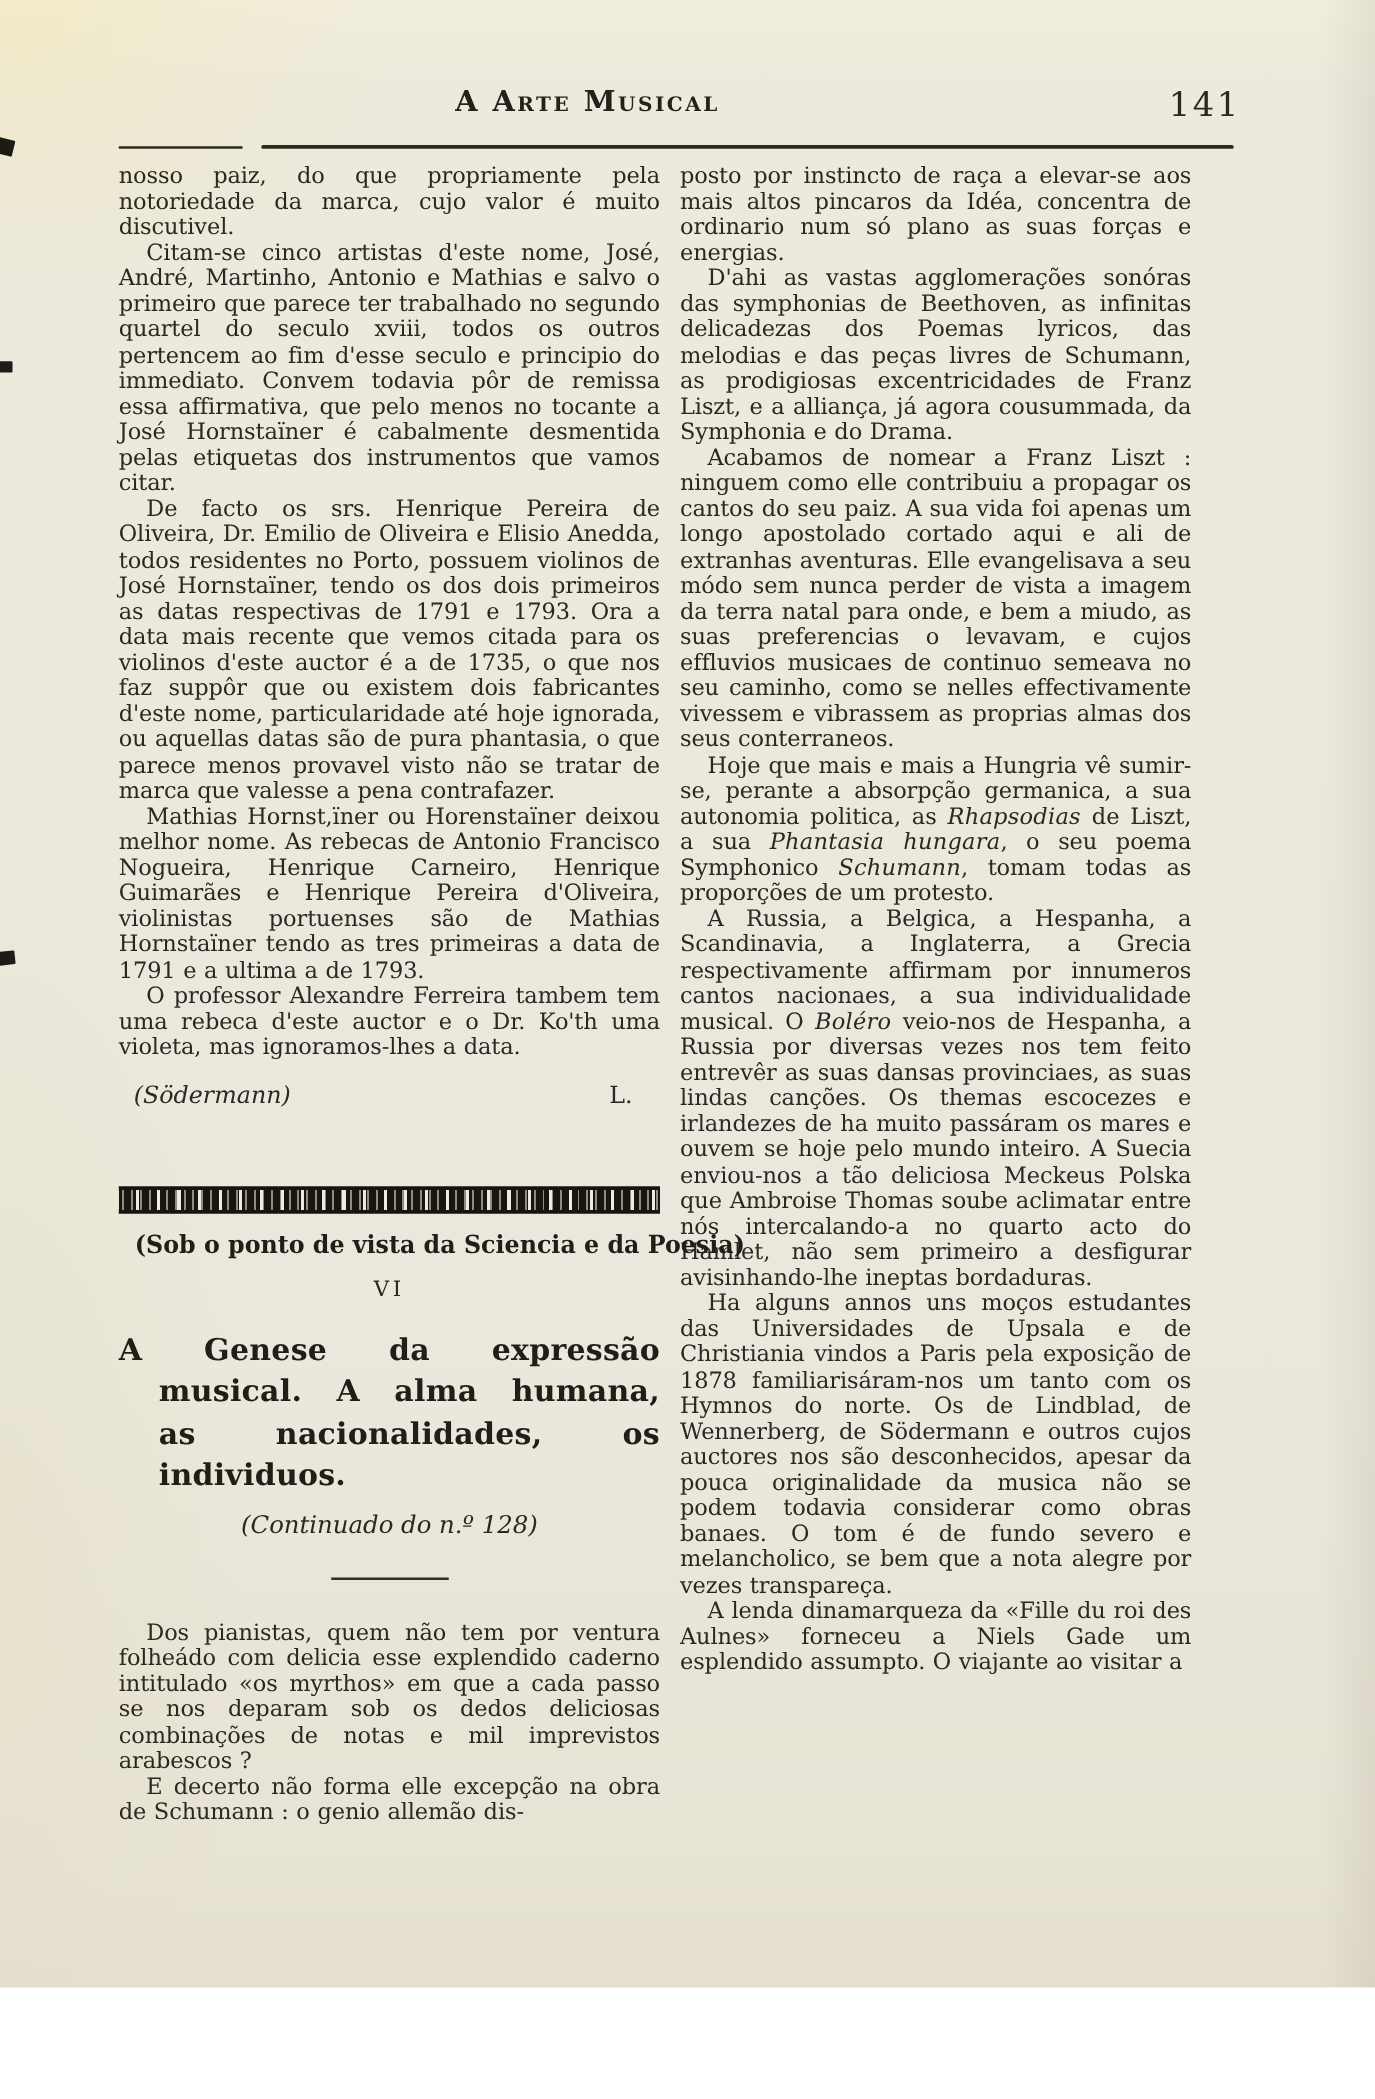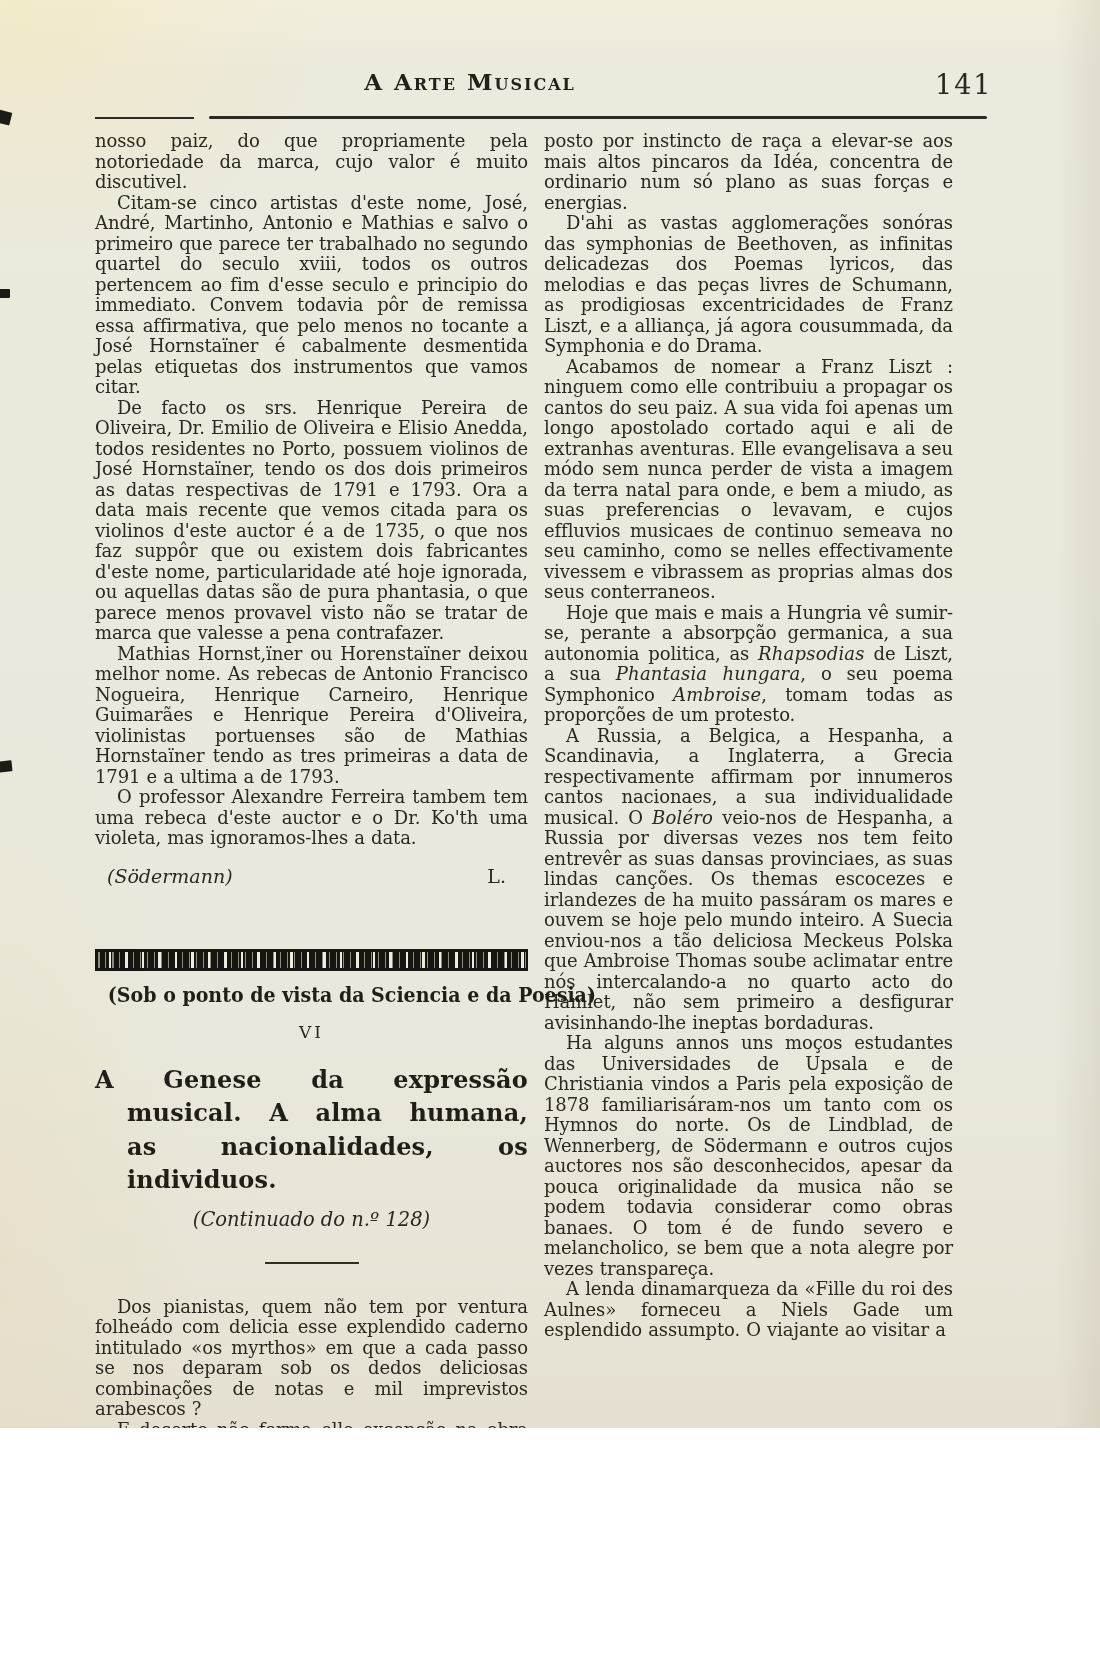--- a/index.html
+++ b/index.html
@@ -1,18 +1,18 @@
 <!DOCTYPE html>
 <html><head>
 <meta charset="utf-8">
 <style>
   html,body{margin:0;padding:0;}
   body{width:1100px;height:1679px;font-family:"DejaVu Serif",serif;}
   .page{
-    position:relative;width:1100px;height:1428px;overflow:hidden;color:#2a2820;
+    position:relative;width:1100px;height:1590px;overflow:hidden;color:#2a2820;
     background:
       radial-gradient(430px 330px at 20px 20px, rgba(243,233,185,0.55), rgba(243,233,185,0) 70%),
       radial-gradient(260px 700px at 0px 1250px, rgba(228,216,178,0.30), rgba(228,216,178,0) 75%),
       linear-gradient(90deg, rgba(0,0,0,0) 96%, rgba(115,105,85,0.10) 100%),
       linear-gradient(180deg,#f1eedd 0%,#ece9dd 5%,#eae8dc 70%,#e7e3d5 93%,#e4dfd0 100%);
   }
   
   .edge-mark{position:absolute;background:#1c1b16;border-radius:1px;}
   .m1{left:-3px;top:111px;width:14px;height:13px;transform:rotate(14deg);}
   .m2{left:-4px;top:289px;width:14px;height:9px;}
@@ -117,21 +117,21 @@
           <p class="body-text indent">Dos pianistas, quem não tem por ventura folheádo com delicia esse explendido caderno intitulado «os myrthos» em que a cada passo se nos deparam sob os dedos deliciosas combinações de notas e mil imprevistos arabescos ?</p>
           <p class="body-text indent">E decerto não forma elle excepção na obra de Schumann : o genio allemão dis-</p>
         </div>
     </div>
 
     <div class="col-right">
       <div>
           <p class="body-text">posto por instincto de raça a elevar-se aos mais altos pincaros da Idéa, concentra de ordinario num só plano as suas forças e energias.</p>
           <p class="body-text indent">D'ahi as vastas agglomerações sonóras das symphonias de Beethoven, as infinitas delicadezas dos Poemas lyricos, das melodias e das peças livres de Schumann, as prodigiosas excentricidades de Franz Liszt, e a alliança, já agora cousummada, da Symphonia e do Drama.</p>
           <p class="body-text indent">Acabamos de nomear a Franz Liszt : ninguem como elle contribuiu a propagar os cantos do seu paiz. A sua vida foi apenas um longo apostolado cortado aqui e ali de extranhas aventuras. Elle evangelisava a seu módo sem nunca perder de vista a imagem da terra natal para onde, e bem a miudo, as suas preferencias o levavam, e cujos effluvios musicaes de continuo semeava no seu caminho, como se nelles effectivamente vivessem e vibrassem as proprias almas dos seus conterraneos.</p>
-          <p class="body-text indent">Hoje que mais e mais a Hungria vê sumir-se, perante a absorpção germanica, a sua autonomia politica, as <i>Rhapsodias</i> de Liszt, a sua <i>Phantasia hungara</i>, o seu poema Symphonico <i>Ambroise</i>, tomam todas as proporções de um protesto.</p>
+          <p class="body-text indent">Hoje que mais e mais a Hungria vê sumir-se, perante a absorpção germanica, a sua autonomia politica, as <i>Rhapsodias</i> de Liszt, a sua <i>Phantasia hungara</i>, o seu poema Symphonico <i>Schumann</i>, tomam todas as proporções de um protesto.</p>
           <p class="body-text indent">A Russia, a Belgica, a Hespanha, a Scandinavia, a Inglaterra, a Grecia respectivamente affirmam por innumeros cantos nacionaes, a sua individualidade musical. O <i>Boléro</i> veio-nos de Hespanha, a Russia por diversas vezes nos tem feito entrevêr as suas dansas provinciaes, as suas lindas canções. Os themas escocezes e irlandezes de ha muito passáram os mares e ouvem se hoje pelo mundo inteiro. A Suecia enviou-nos a tão deliciosa Meckeus Polska que Ambroise Thomas soube aclimatar entre nós intercalando-a no quarto acto do Hamlet, não sem primeiro a desfigurar avisinhando-lhe ineptas bordaduras.</p>
           <p class="body-text indent">Ha alguns annos uns moços estudantes das Universidades de Upsala e de Christiania vindos a Paris pela exposição de 1878 familiarisáram-nos um tanto com os Hymnos do norte. Os de Lindblad, de Wennerberg, de Södermann e outros cujos auctores nos são desconhecidos, apesar da pouca originalidade da musica não se podem todavia considerar como obras banaes. O tom é de fundo severo e melancholico, se bem que a nota alegre por vezes transpareça.</p>
           <p class="body-text indent">A lenda dinamarqueza da «Fille du roi des Aulnes» forneceu a Niels Gade um esplendido assumpto. O viajante ao visitar a</p>
         </div>
     </div>
 
   </div>
 </div>
 
 </body></html>

